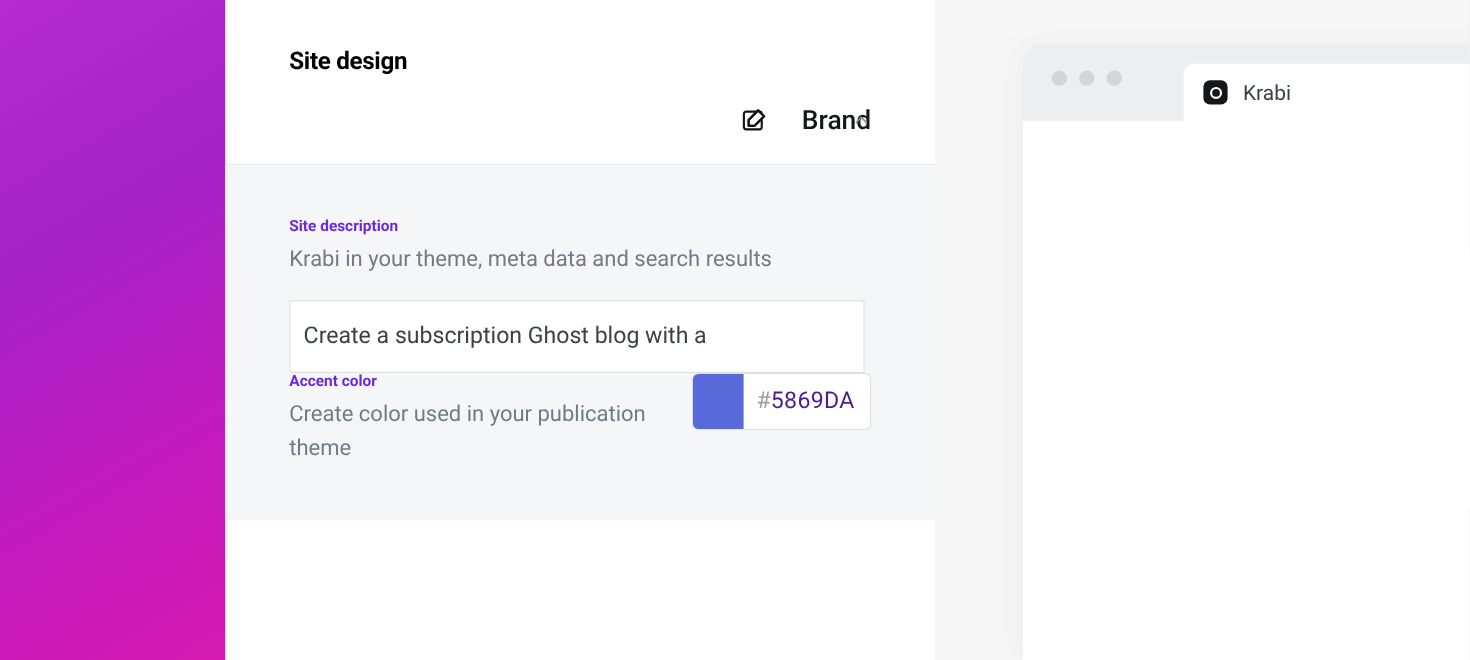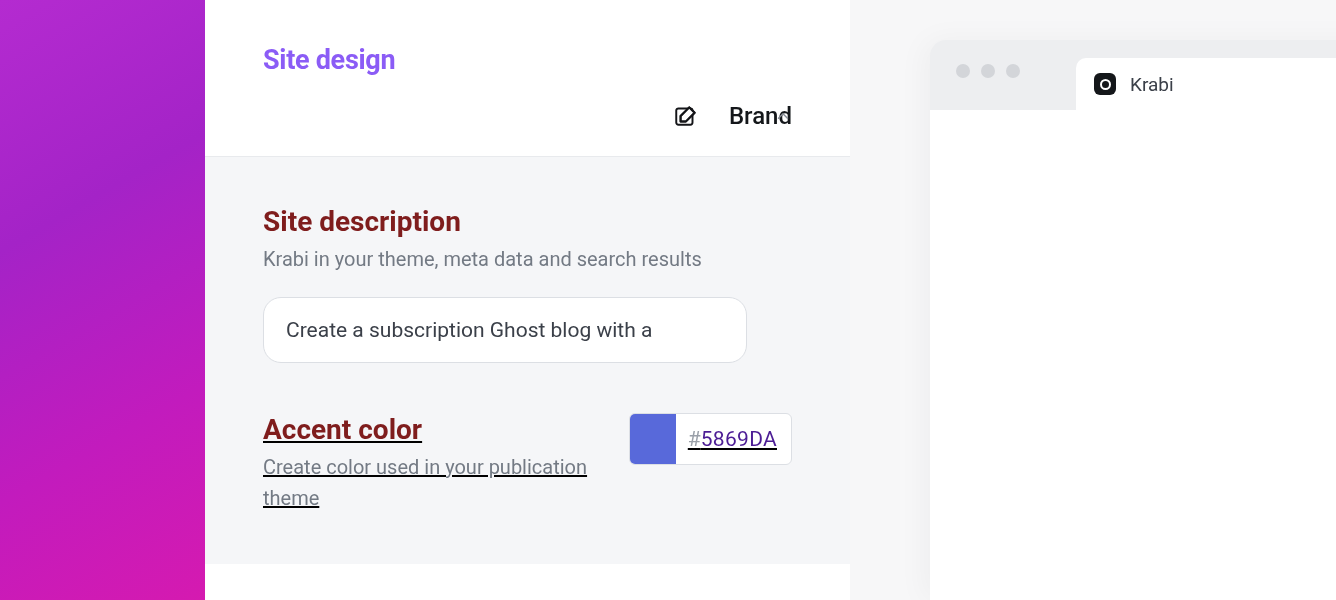--- a/index.html
+++ b/index.html
@@ -28,23 +28,23 @@
       left: 205px;
       top: 0;
       width: 645px;
       height: 600px;
       background: #ffffff;
     }
     .panel-header {
       padding: 44px 58px 0 58px;
     }
     .site-design-title {
-      font-size: 27px;
+      font-size: 22px;
       font-weight: 700;
-      color: #8b5cf6;
+      color: #000000;
       letter-spacing: -0.3px;
     }
     .brand-row {
       display: flex;
       align-items: center;
       padding: 26px 58px 26px 58px;
       position: relative;
       cursor: pointer;
       justify-content: flex-end;
     }
@@ -78,50 +78,48 @@
     .chevron svg {
       width: 18px;
       height: 18px;
     }
     .brand-section {
       background: #f5f6f8;
       border-top: 1px solid #e8eaed;
       padding: 48px 58px 50px 58px;
     }
     .field-title {
-      font-size: 28px;
+      font-size: 14px;
       font-weight: 700;
-      color: #7f1d1d;
+      color: #6d28d9;
       margin-bottom: 6px;
     }
     .field-desc {
       font-size: 20px;
       font-weight: 400;
       color: #737a84;
       line-height: 1.55;
       margin-bottom: 22px;
     }
     .text-input {
-      width: 484px;
+      width: 523px;
       height: 66px;
       border: 1px solid #dcdfe4;
-      border-radius: 18px;
-      background: #ffffff;
-      padding: 0 22px;
+      border-radius: 0;
+      background: #ffffff;
+      padding: 0 12px;
       font-size: 21px;
       color: #3b4049;
       font-family: inherit;
       outline: none;
     }
     .accent-row {
       display: flex;
       align-items: flex-start;
       justify-content: flex-end;
-      margin-top: 50px;
-      text-decoration: underline;
     }
     .accent-left {
       flex: 1;
       padding-right: 20px;
     }
     .accent-left .field-title {
       margin-bottom: 6px;
     }
     .accent-left .field-desc {
       margin-bottom: 0;

